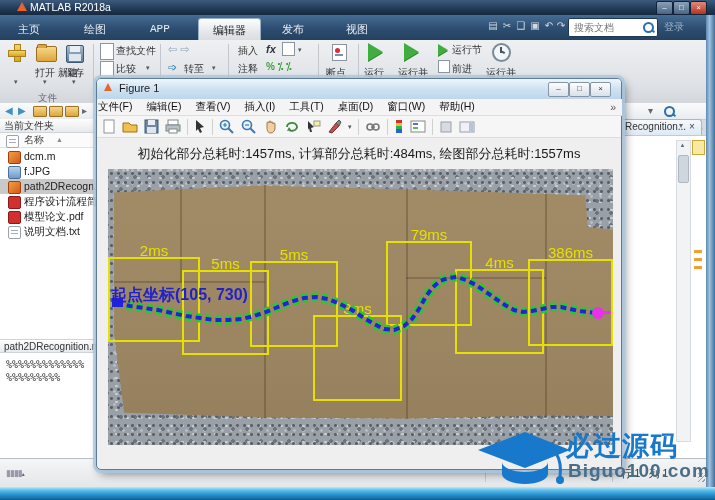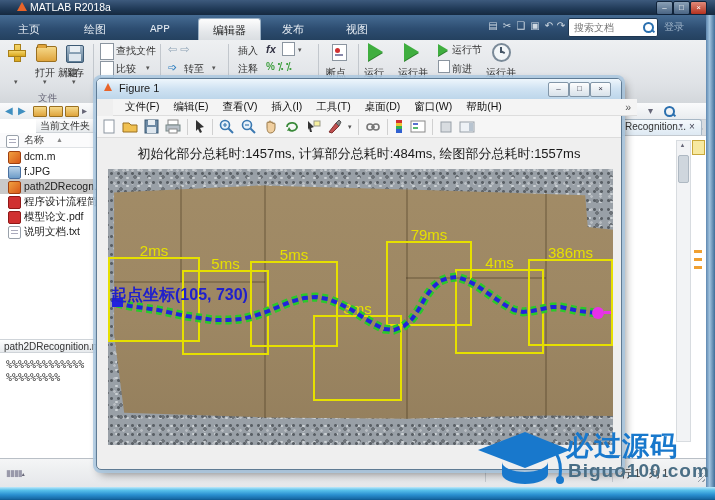--- a/index.html
+++ b/index.html
@@ -100,22 +100,22 @@
     background:linear-gradient(#bfe8fa,#58c0ea 25%,#2a8fd0 60%,#1565a0 95%,#0d4a78);}
   .rightborder{left:706px;top:15px;width:9px;height:472px;
     background:linear-gradient(90deg,#5f88b0,#9fc2de 40%,#3f6d98);}
   
   .figwin{left:96px;top:78px;width:524px;height:390px;background:#efefef;border-radius:5px;
     border:1px solid #5f7b94;box-shadow:0 0 0 3px rgba(170,200,225,0.85),3px 4px 10px rgba(0,0,0,0.45);}
   .figtitle{position:absolute;left:0;top:0;width:100%;height:20px;border-radius:4px 4px 0 0;
     background:linear-gradient(#eef6fc,#cfe2f2 50%,#bdd6ea);color:#1a1a1a;font-size:11px;}
   .figbtn{position:absolute;top:3px;width:19px;height:13px;border:1px solid #8296a8;border-radius:2px;
     background:linear-gradient(#fdfdfe,#d8e2ea);color:#334;font-size:8px;line-height:12px;text-align:center;}
-  .figmenu{position:absolute;left:16px;top:20px;width:100%;height:17px;background:#f4f4f4;border-bottom:1px solid #ddd;
-    display:flex;align-items:center;padding-left:12px;box-sizing:border-box;gap:14px;font-size:10.5px;color:#111;}
+  .figmenu{position:absolute;left:1px;top:20px;width:100%;height:17px;background:#f4f4f4;border-bottom:1px solid #ddd;
+    display:flex;align-items:center;padding-left:0;box-sizing:border-box;gap:14px;font-size:10.5px;color:#111;}
   .figtools{position:absolute;left:0;top:37px;width:100%;height:22px;background:#f6f6f6;border-bottom:1px solid #dcdcdc;
     display:flex;align-items:center;padding-left:5px;gap:6px;box-sizing:border-box;}
   .figtools svg{display:block;}
   .tsep{width:1px;height:16px;background:#d0d0d0;}
   .figcaption{position:absolute;left:0;top:62px;width:100%;height:26px;line-height:26px;text-align:center;
     font-size:13px;color:#1a1a1a;}
   
   .photo{position:absolute;left:11px;top:90px;width:505px;height:276px;overflow:hidden;
     background-color:#99a0a7;
     background-image:radial-gradient(circle,#5a6066 1.2px,transparent 1.7px),
@@ -226,21 +226,21 @@
   <span class="nico" style="left:18px;color:#3f8fc0;">▶</span>
   <span class="nico folder" style="left:33px;top:3px;"></span>
   <span class="nico folder" style="left:49px;top:3px;"></span>
   <span class="nico folder" style="left:65px;top:3px;"></span>
   <span class="nico" style="left:82px;color:#667;">▸</span>
   <span class="nico" style="left:648px;color:#667;">▾</span>
   <span class="mag" style="position:absolute;left:664px;top:3px;"></span>
 </div>
 
 <div class="abs sidebar">
-  <div class="panelhdr" style="top:0;margin-left:36px;">当前文件夹</div>
+  <div class="panelhdr" style="top:0;">当前文件夹</div>
   <div class="colhdr">
     <span class="fico txt" style="left:6px;top:2px;"></span>
     <span style="position:absolute;left:24px;">名称</span>
     <span style="position:absolute;left:56px;font-size:7px;color:#888;">▲</span>
   </div>
   <div class="frow" style="top:30px;">
     <span class="fico m"></span>
       <span class="nm">dcm.m</span>
     </div>
   <div class="frow" style="top:45px;">

